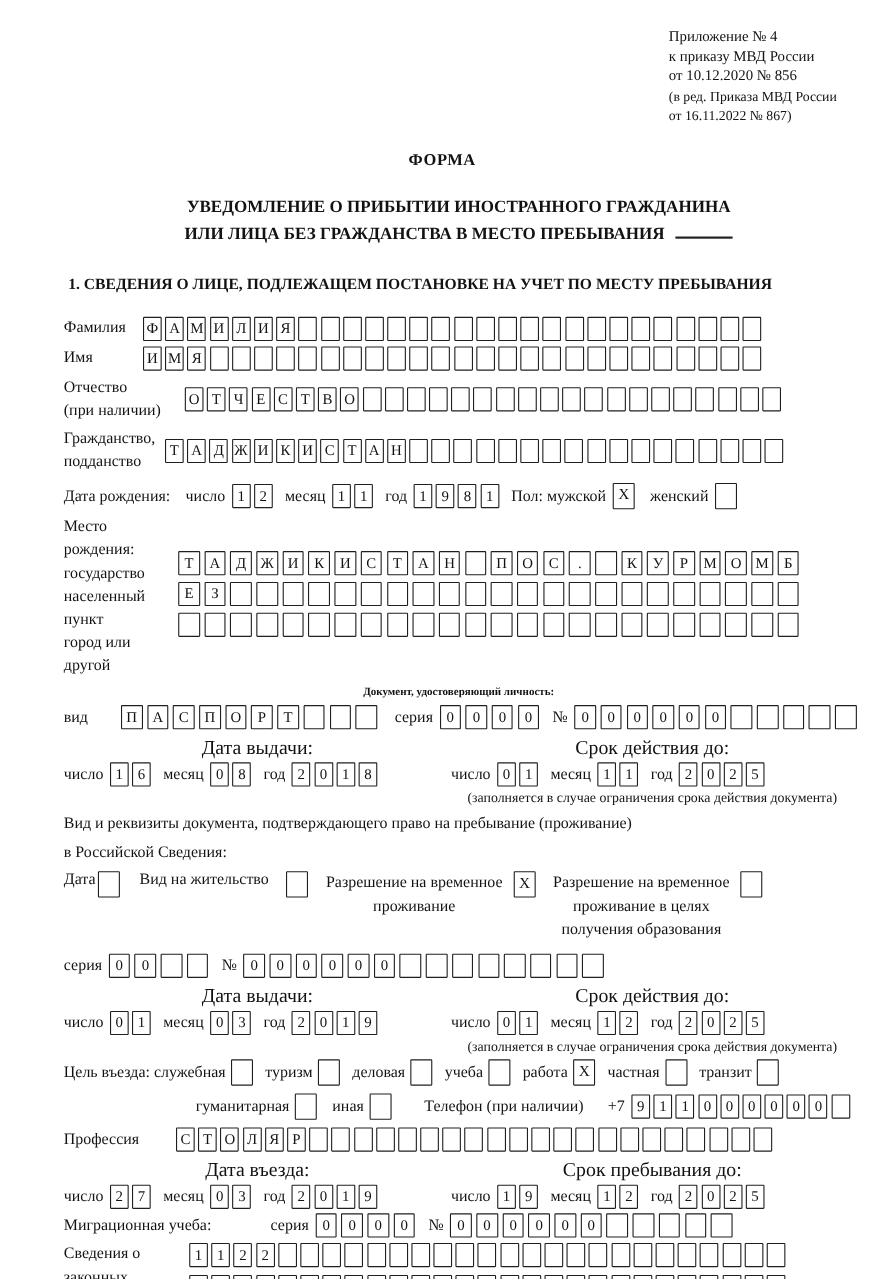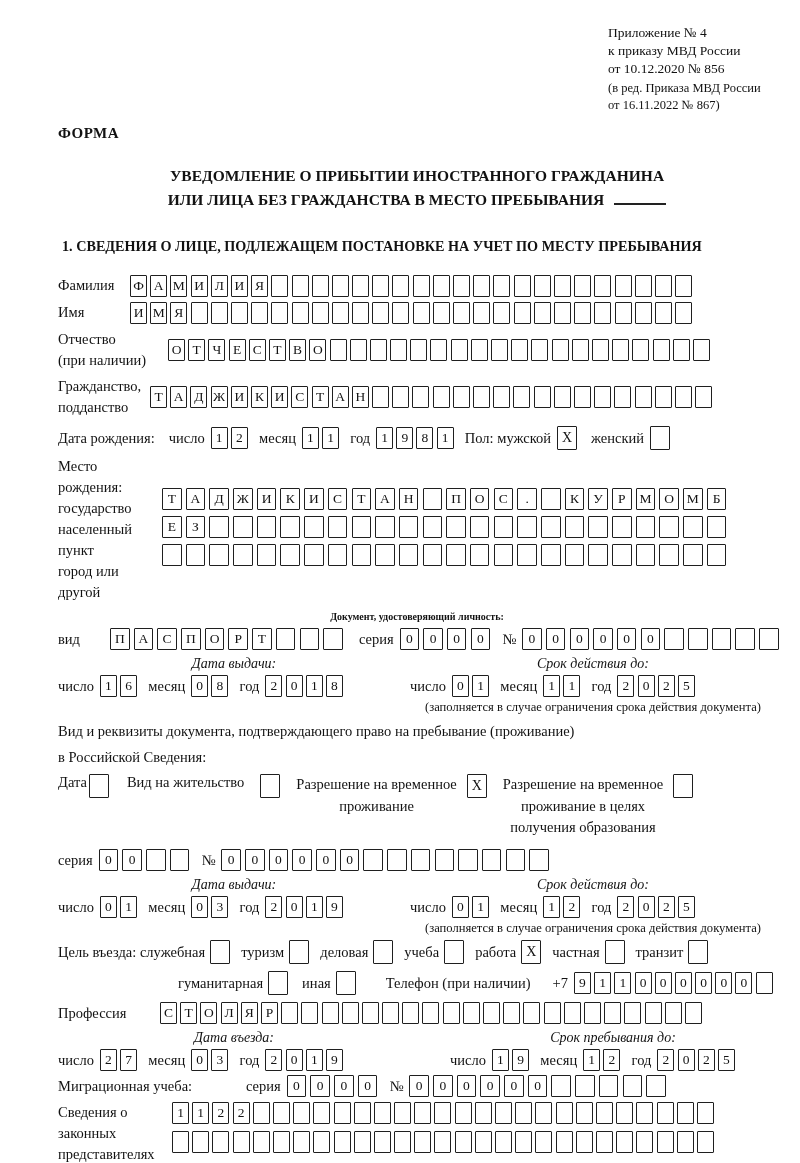--- a/index.html
+++ b/index.html
@@ -7,21 +7,21 @@
     width:800px;height:1163px;
     font-family:"Liberation Serif","DejaVu Serif",serif;
     color:#121212;font-size:14.5px;
     overflow:hidden;
   }
   .page{padding:24px 24px 10px 58px;box-sizing:border-box;}
 
   
   .appendix{margin-left:auto;width:168px;line-height:1.32;font-size:13.5px;}
   .appendix .small{font-size:12.5px;margin-top:3px;line-height:1.3;}
-  .forma{text-align:left;padding-right:30px;font-weight:bold;font-size:15px;margin-top:12px;letter-spacing:.5px;}
+  .forma{text-align:center;padding-right:30px;font-weight:bold;font-size:15px;margin-top:25px;letter-spacing:.5px;}
 
   .title{margin-top:22px;text-align:center;font-weight:bold;font-size:15.5px;line-height:1.55;}
   .blank-line{display:inline-block;width:52px;border-bottom:2px solid #222;height:12px;margin-left:10px;}
 
   .section-heading{margin-top:26px;font-weight:bold;font-size:14.2px;margin-left:4px;}
 
   .form{margin-top:20px;}
   .row{display:flex;align-items:center;margin-bottom:5px;}
   .lbl{flex:none;}
   .lblcol{flex:none;line-height:1.45;}
@@ -47,21 +47,21 @@
   .labw112{width:114px;}
 
   .topalign{align-items:center;}
   .stackrows .row{margin-bottom:6px;}
 
   .doc-heading{text-align:center;font-weight:bold;font-size:10px;margin:8px 0 6px 0;}
 
   .datepair{display:flex;margin-bottom:4px;}
   .datecol-l{width:352px;flex:none;}
   .datecol-r{flex:1;}
-  .datehead{text-align:center;font-size:14px;margin-bottom:3px;font-style:italic;}
+  .datehead{text-align:center;font-size:18px;margin-bottom:3px;}
   .dateline{display:flex;align-items:center;}
   .datenote{font-size:12.6px;text-align:center;margin-top:3px;}
 
   .intro{line-height:1.75;margin:4px 0 4px 0;}
 
   .stayrow{display:flex;align-items:flex-start;margin:4px 0 10px 0;}
   .staylbl{line-height:1.5;text-align:center;}
   .stayrow .box{margin-top:0;}
   .pairgap{margin-left:16px;}
 
@@ -640,21 +640,21 @@
           <span class="cell"></span>
           <span class="cell"></span>
           <span class="cell"></span>
           <span class="cell"></span>
           <span class="cell"></span>
           <span class="cell"></span>
           <span class="cell"></span>
         </span>
     </div>
 
-    <div class="datepair" style="margin-top:6px;gap:40px;">
+    <div class="datepair" style="margin-top:6px;">
       <div class="datecol-l">
         <div class="datehead">Дата въезда:</div>
         <div class="dateline">
           <span class="w">число</span>
           <span class="cells">
               <span class="cell">2</span>
               <span class="cell">7</span>
             </span>
           <span class="w ml">месяц</span>
           <span class="cells">

